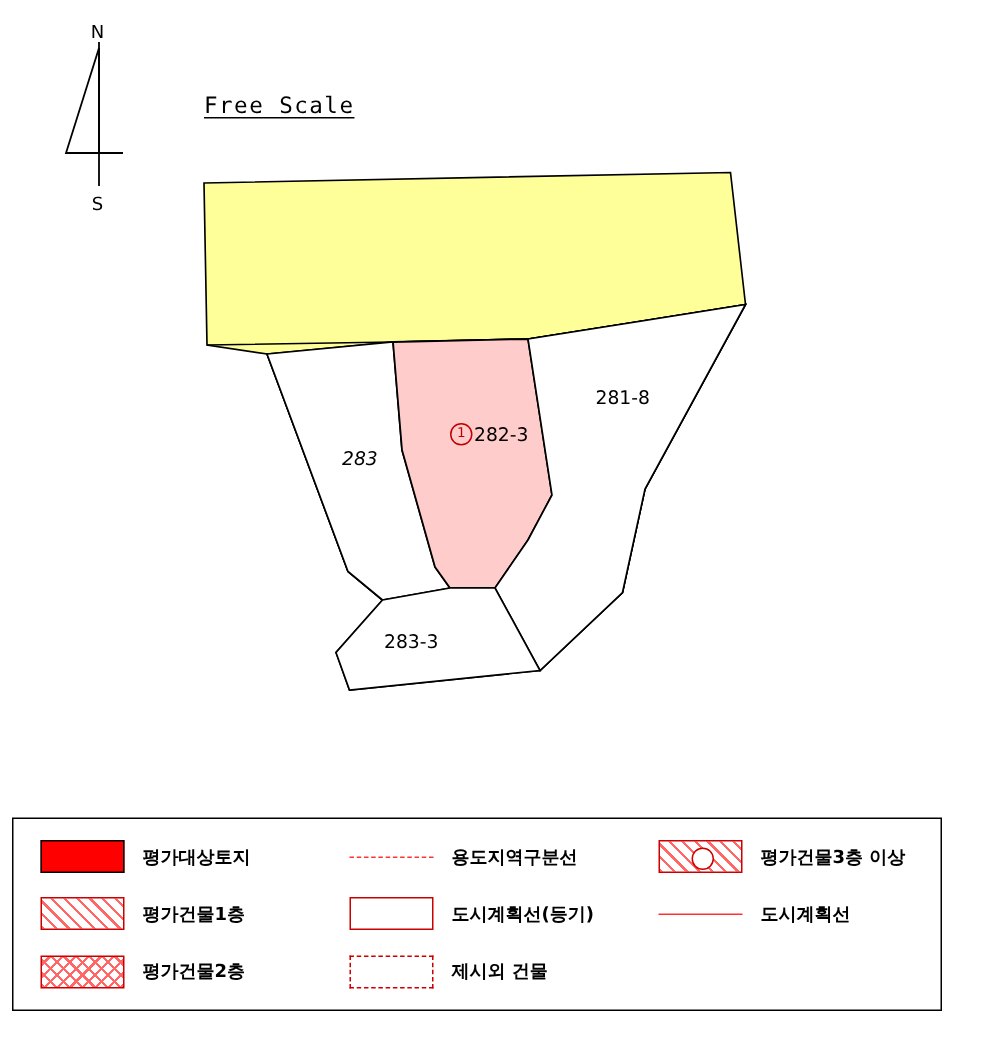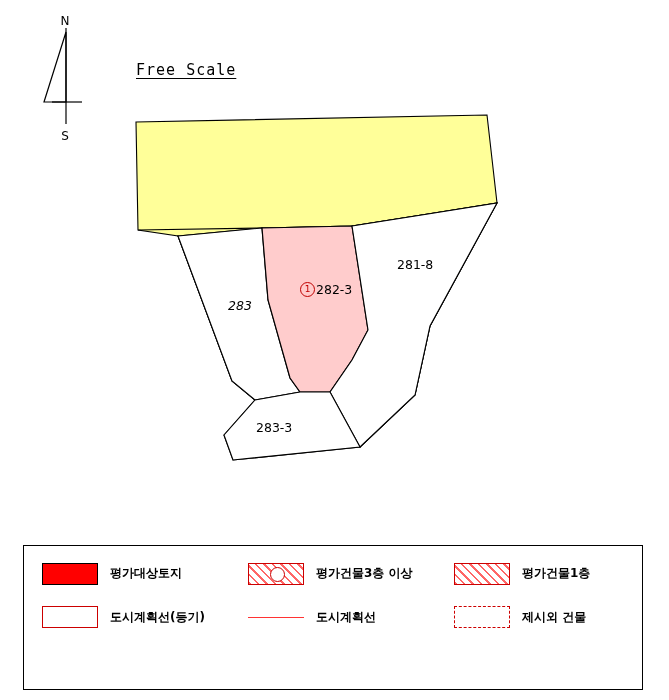--- a/index.html
+++ b/index.html
@@ -75,24 +75,24 @@
     font-size: 9px;
     line-height: 12px;
     text-align: center;
     color: #c00000;
     margin-right: 1px;
   }
 
   
   .legend {
     position: absolute;
-    left: 23px;
+    left: 8px;
     top: 545px;
     width: 620px;
-    height: 145px;
+    height: 129px;
     border: 1.3px solid #000;
     box-sizing: border-box;
   }
   .legend-grid {
     width: 100%;
     height: 100%;
     display: grid;
     grid-template-columns: 1fr 1fr 1fr;
     grid-template-rows: 1fr 1fr 1fr;
     box-sizing: border-box;
@@ -218,20 +218,24 @@
 </div>
 
 <div class="legend">
   <div class="legend-grid">
 
     <div class="legend-cell">
       <div class="swatch sw-red-fill"></div>
       <div class="legend-text">평가대상토지</div>
     </div>
 
+    <div class="legend-cell">
+      <div class="swatch sw-dashdot"></div>
+      <div class="legend-text">용도지역구분선</div>
+    </div>
 
     <div class="legend-cell">
       <div class="swatch sw-hatch-circle">
         <div class="inner-circle"></div>
       </div>
       <div class="legend-text">평가건물3층 이상</div>
     </div>
 
 
     <div class="legend-cell">
@@ -242,20 +246,24 @@
     <div class="legend-cell">
       <div class="swatch sw-outline"></div>
       <div class="legend-text">도시계획선(등기)</div>
     </div>
 
     <div class="legend-cell">
       <div class="swatch sw-red-line"></div>
       <div class="legend-text">도시계획선</div>
     </div>
 
+    <div class="legend-cell">
+      <div class="swatch sw-hatch2"></div>
+      <div class="legend-text">평가건물2층</div>
+    </div>
 
     <div class="legend-cell">
       <div class="swatch sw-dashed-outline"></div>
       <div class="legend-text">제시외 건물</div>
     </div>
 
   </div>
 </div>
 
 </body></html>

